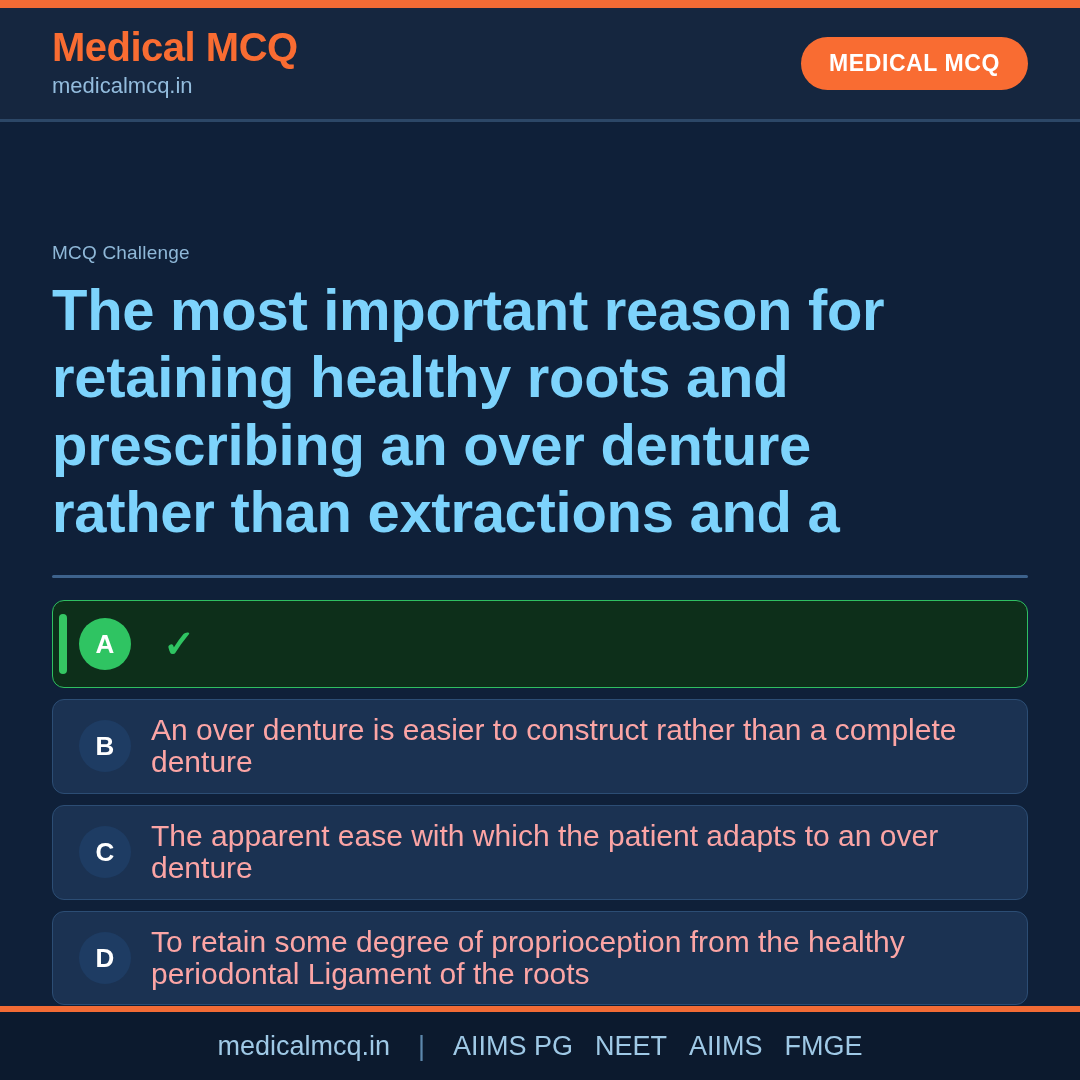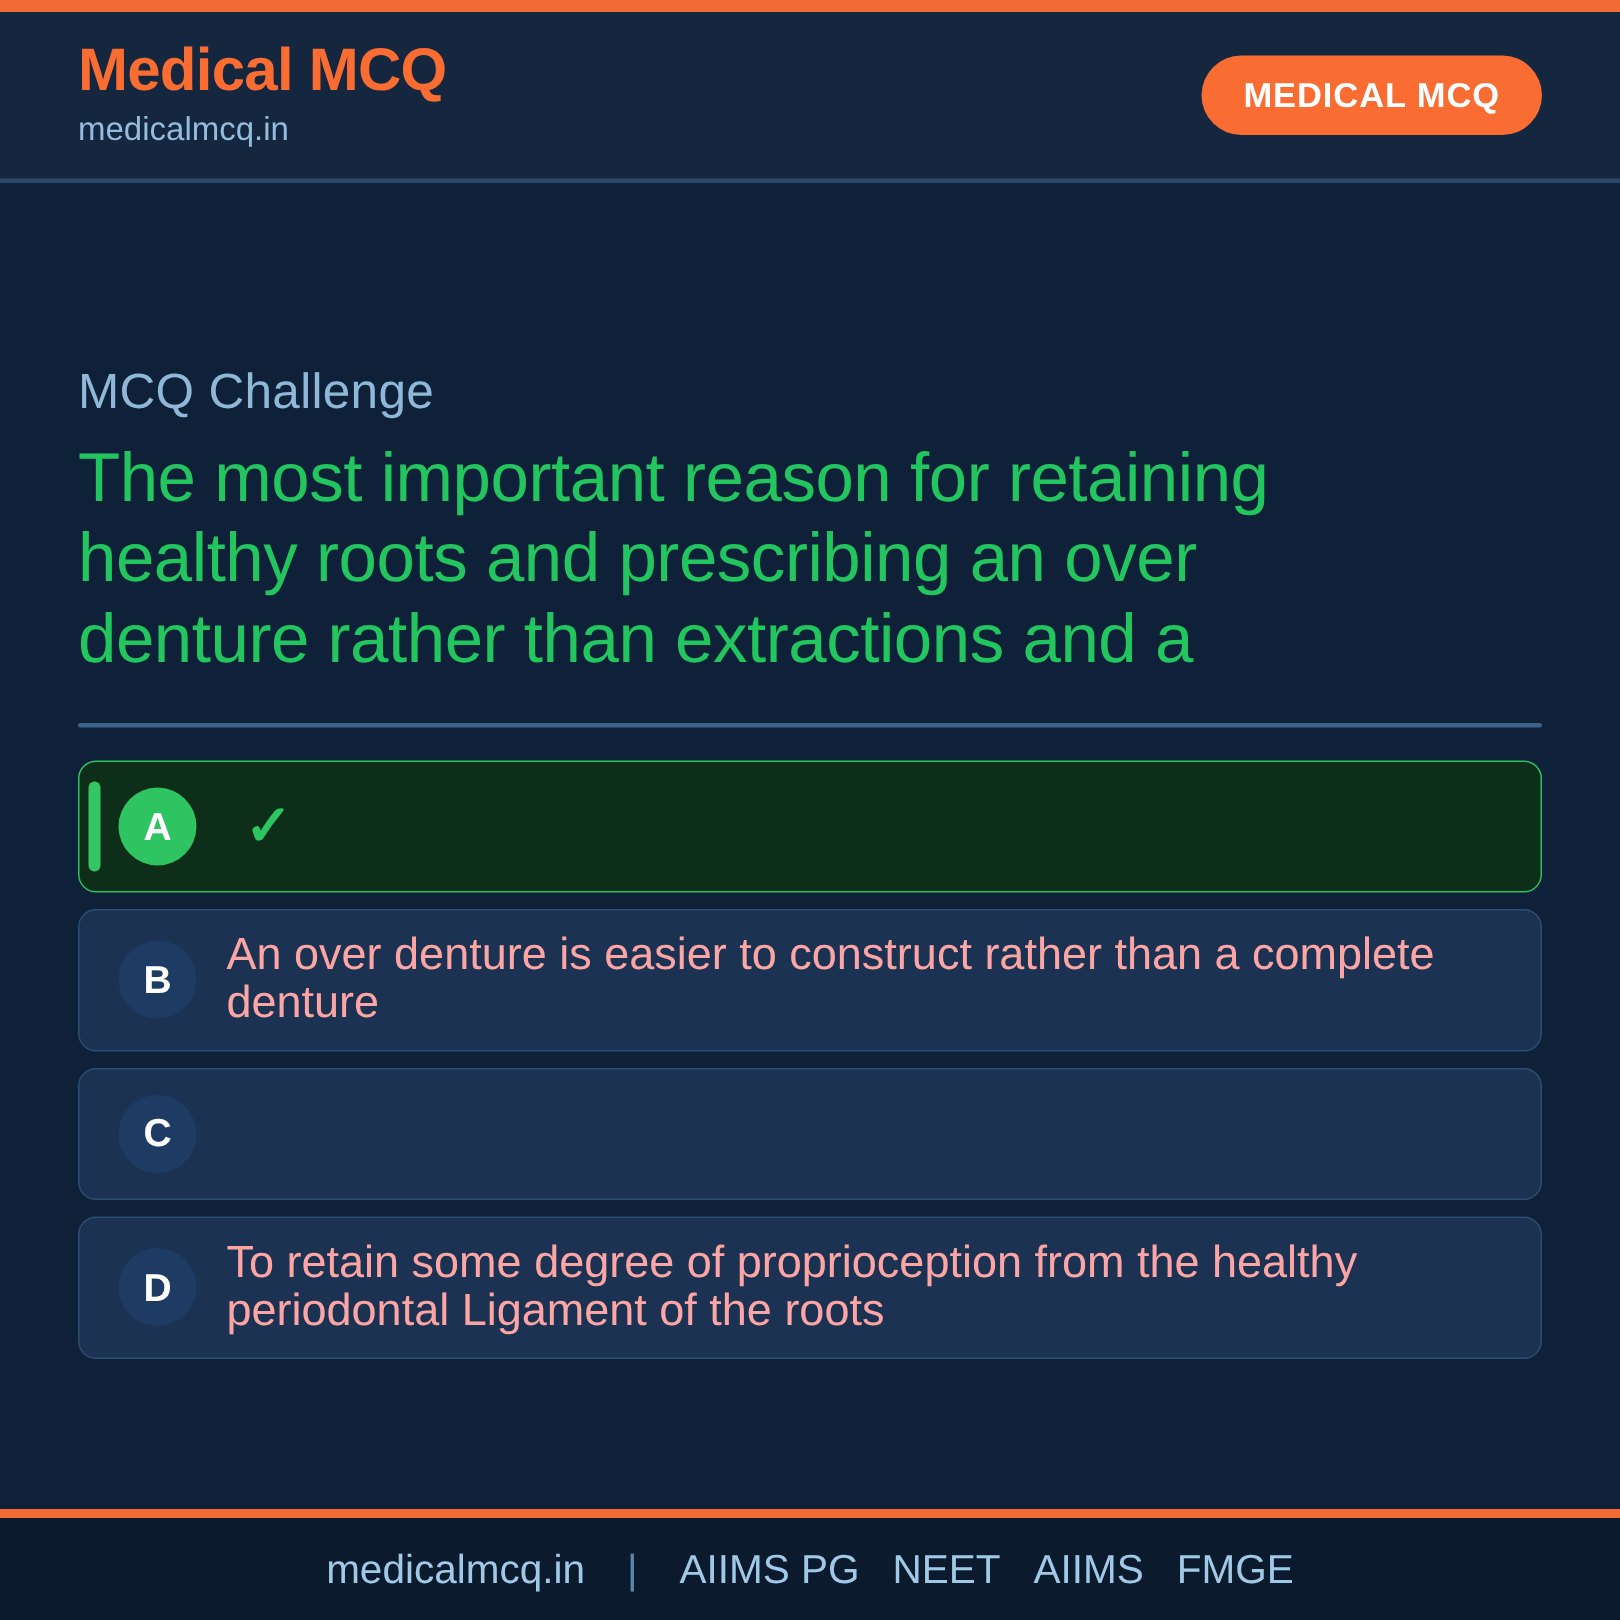--- a/index.html
+++ b/index.html
@@ -50,25 +50,25 @@
 
   
   .content {
     flex:1 1 auto;
     padding:0 52px;
     display:flex; flex-direction:column;
     padding-top:120px;
   }
 
   .kicker {
-    font-size:33px; color:#8fb8d8;
+    font-size:19px; color:#8fb8d8;
     margin-bottom:12px; letter-spacing:0.2px;
   }
   .question {
-    font-size:46px; font-weight:normal; color:#22c55e;
+    font-size:58px; font-weight:bold; color:#7dd3fc;
     line-height:1.16; letter-spacing:-0.3px;
     max-width:900px;
   }
   .divider {
     height:3px; background:#3d628c;
     margin-top:30px; margin-bottom:22px;
     border-radius:2px;
   }
 
   
@@ -155,20 +155,21 @@
       </div>
 
       <div class="option">
         <div class="circle">B</div>
         <div class="otext">An over denture is easier to construct rather than a complete denture</div>
         <div class="mark"></div>
       </div>
 
       <div class="option">
         <div class="circle">C</div>
+        <div class="otext">The apparent ease with which the patient adapts to an over denture</div>
         <div class="mark"></div>
       </div>
 
       <div class="option">
         <div class="circle">D</div>
         <div class="otext">To retain some degree of proprioception from the healthy periodontal Ligament of the roots</div>
         <div class="mark"></div>
       </div>
 
     </div>

